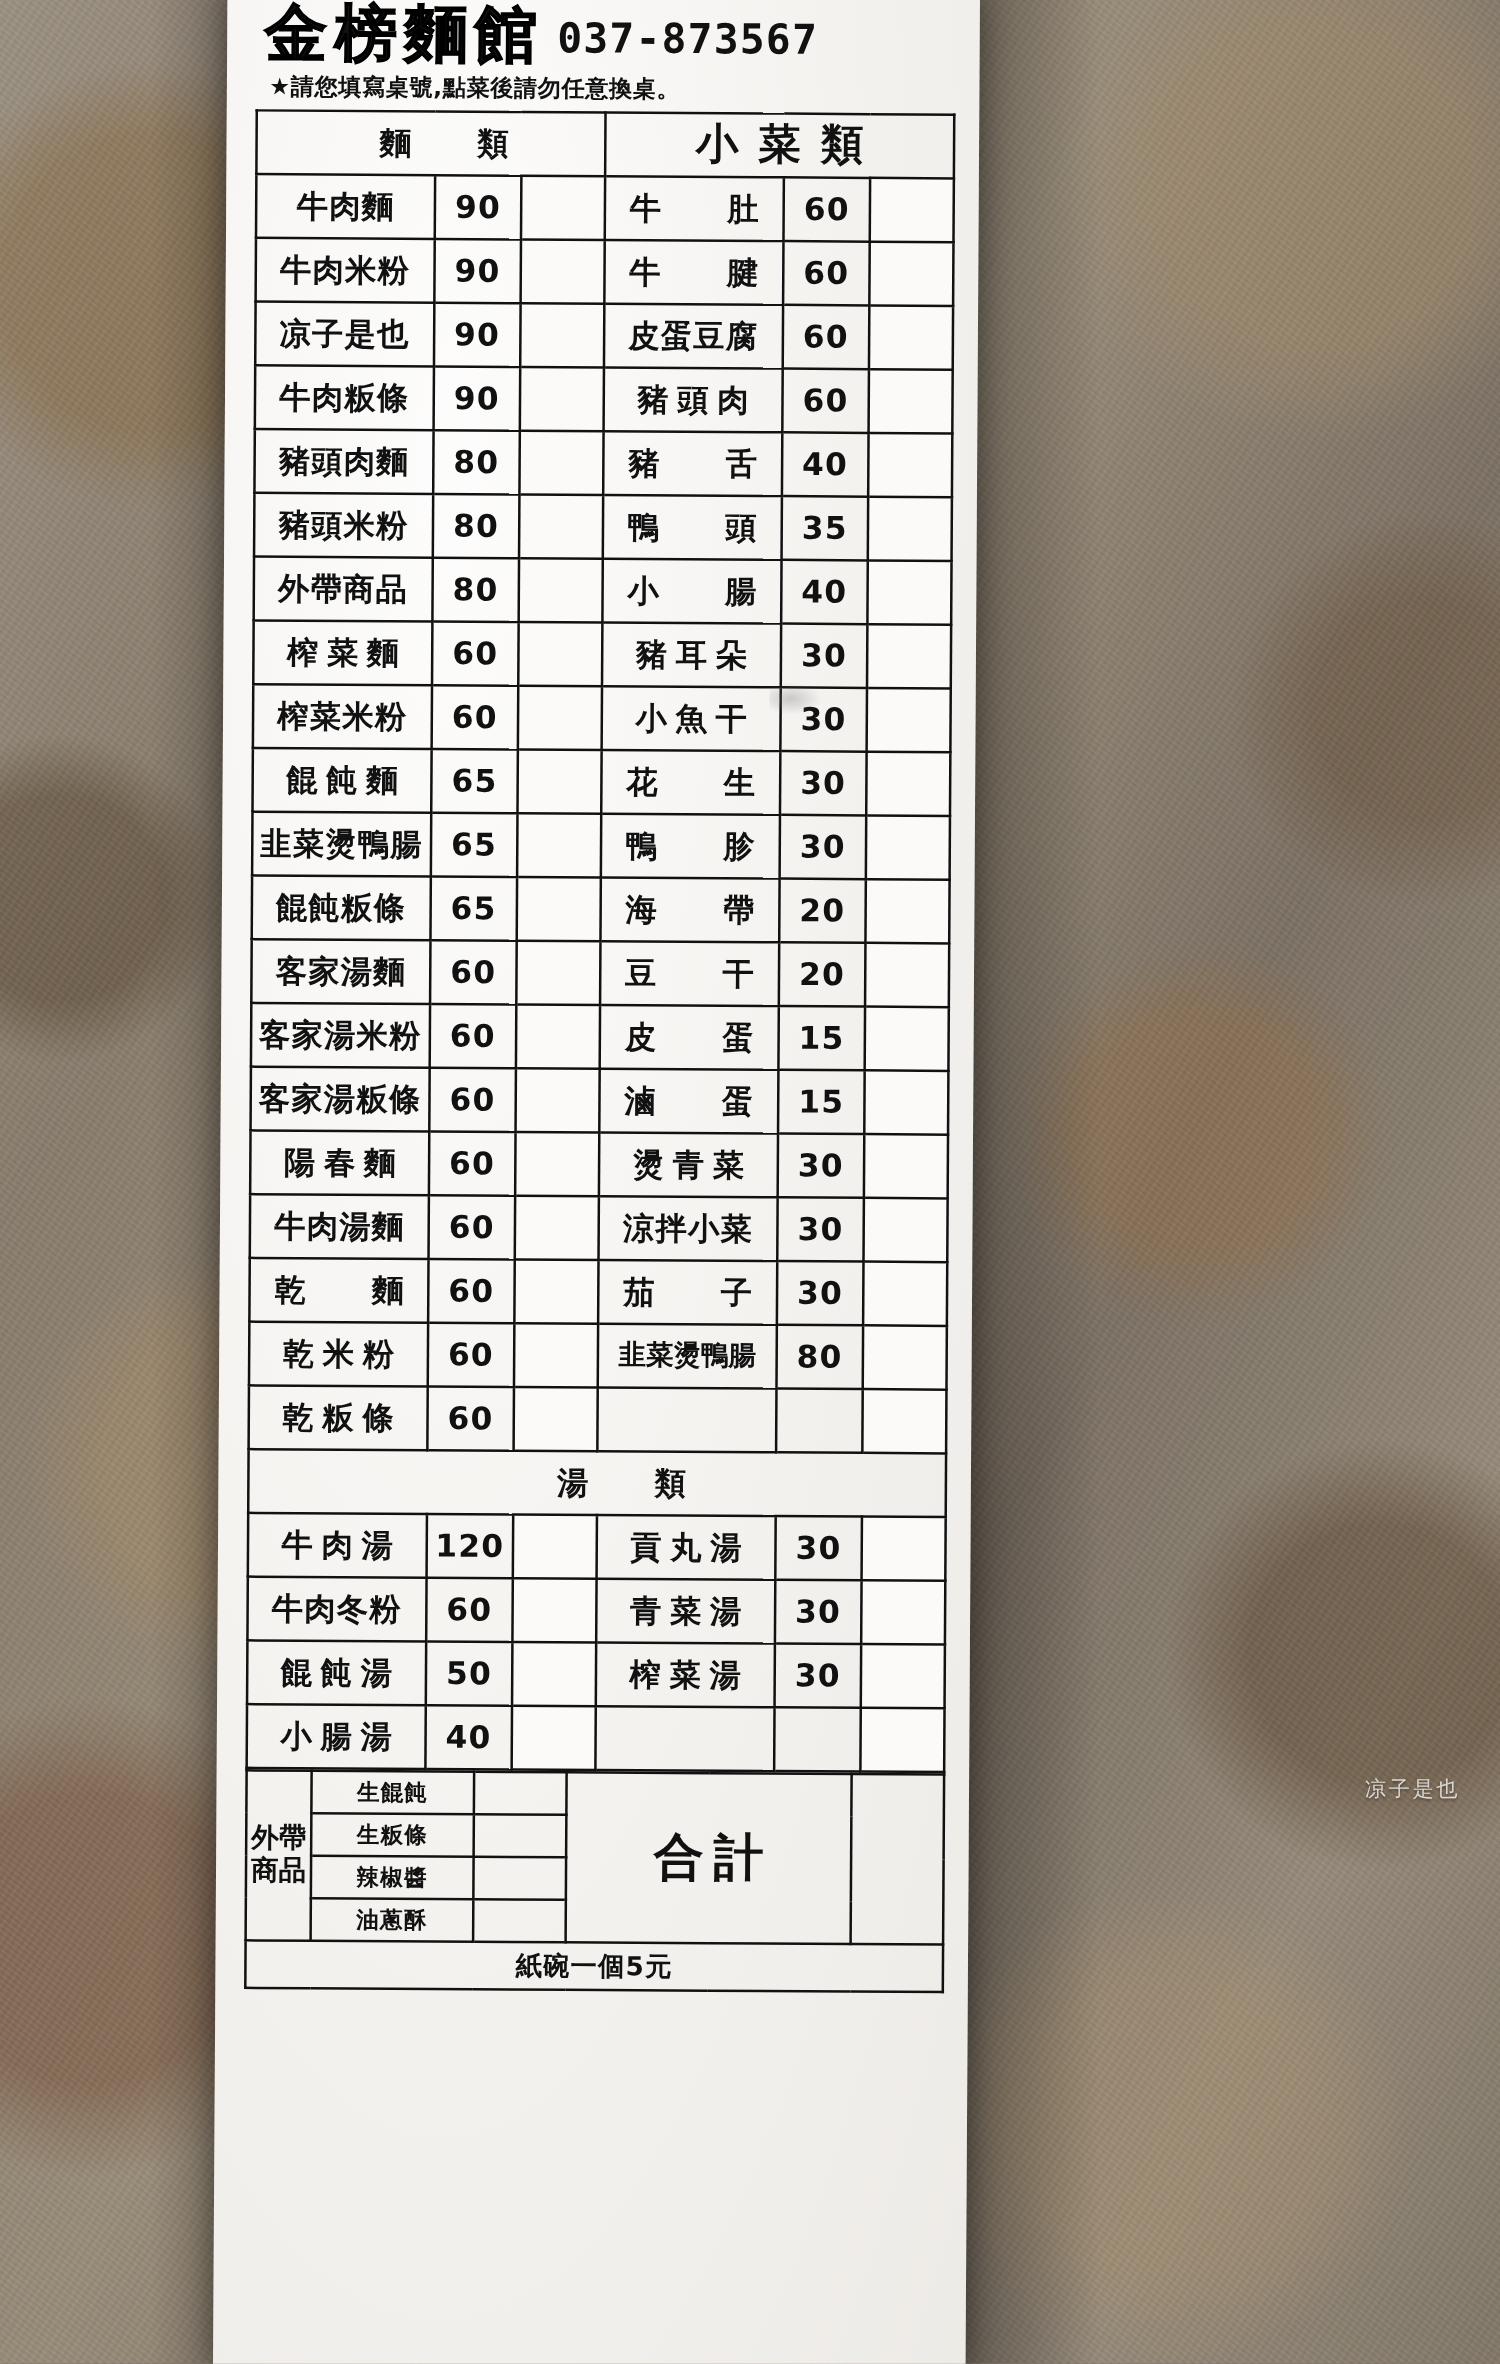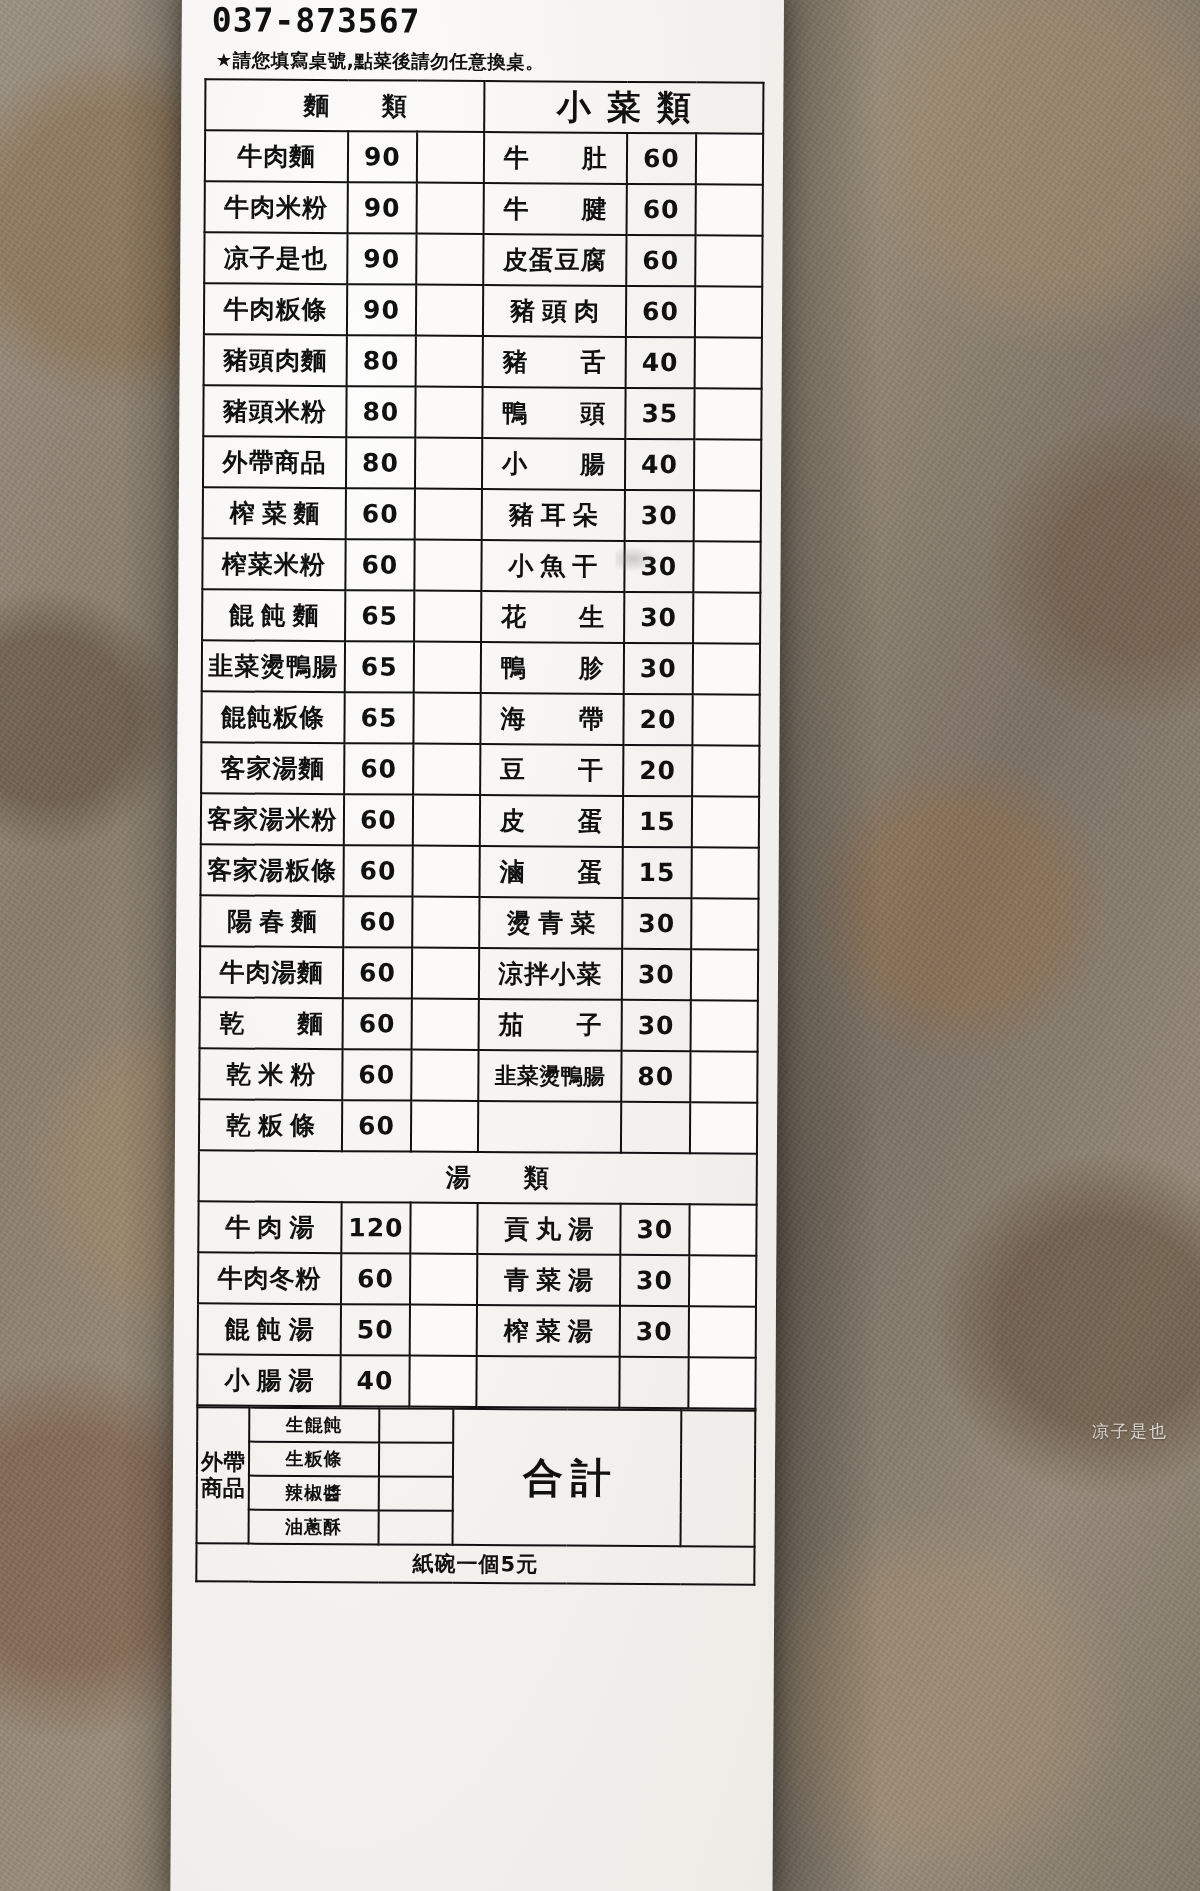--- a/index.html
+++ b/index.html
@@ -246,20 +246,21 @@
 <div class="bg-noise"></div>
 <div class="bg-shadow-left"></div>
 <div class="bg-shadow-right"></div>
 
 <div class="menu-sheet">
   <div class="paper-tint"></div>
 
   <div class="sheet-inner">
 
     <div class="header-row">
+      <div class="shop-name">金榜麵館</div>
       <div class="shop-phone">037-873567</div>
     </div>
     <div class="notice">★請您填寫桌號,點菜後請勿任意換桌。</div>
 
     <table class="menu">
       <colgroup>
         <col class="c-name">
           <col class="c-price">
           <col class="c-blank">
         <col class="c-name">

